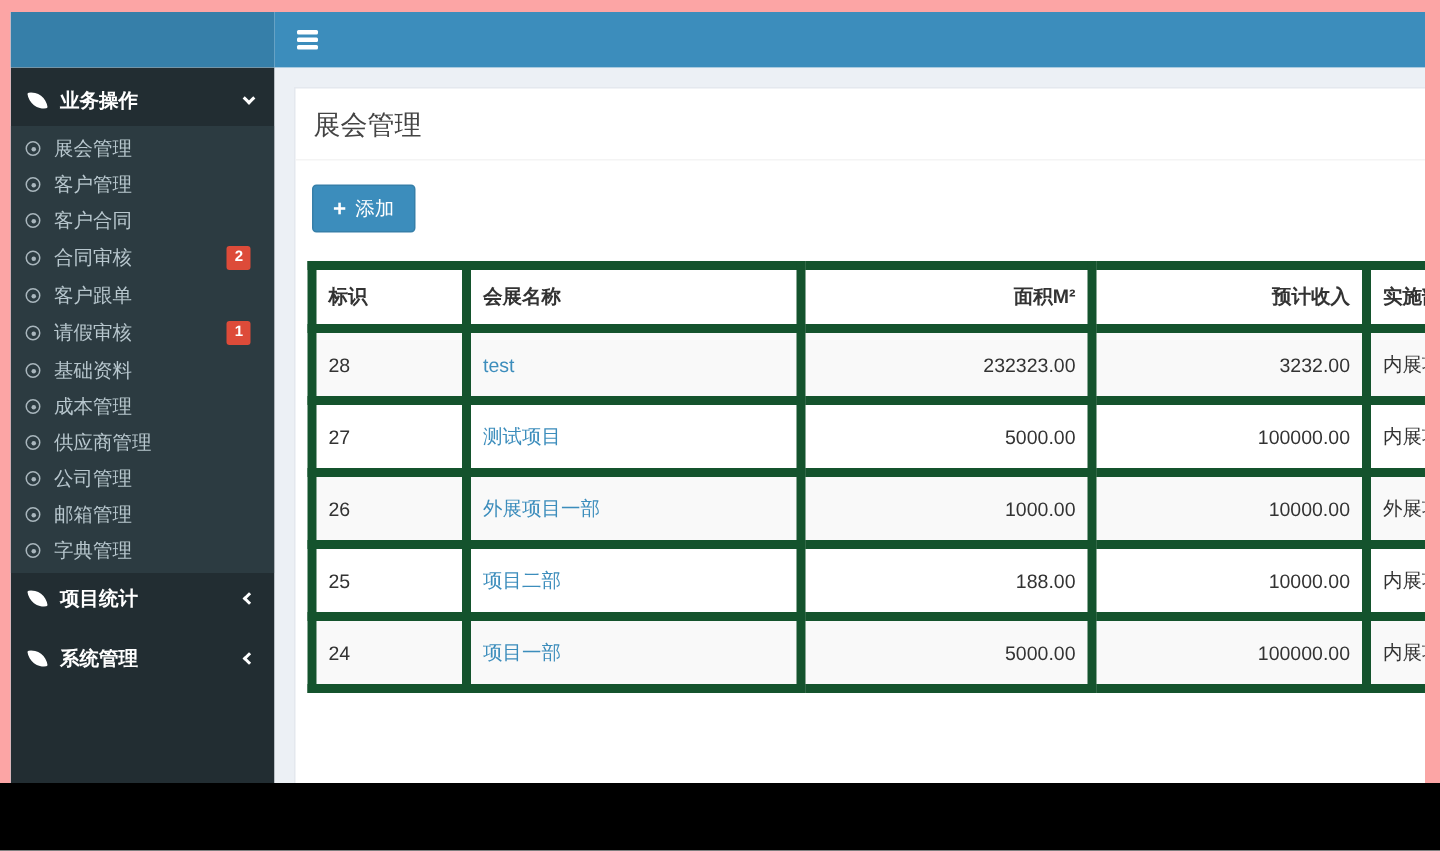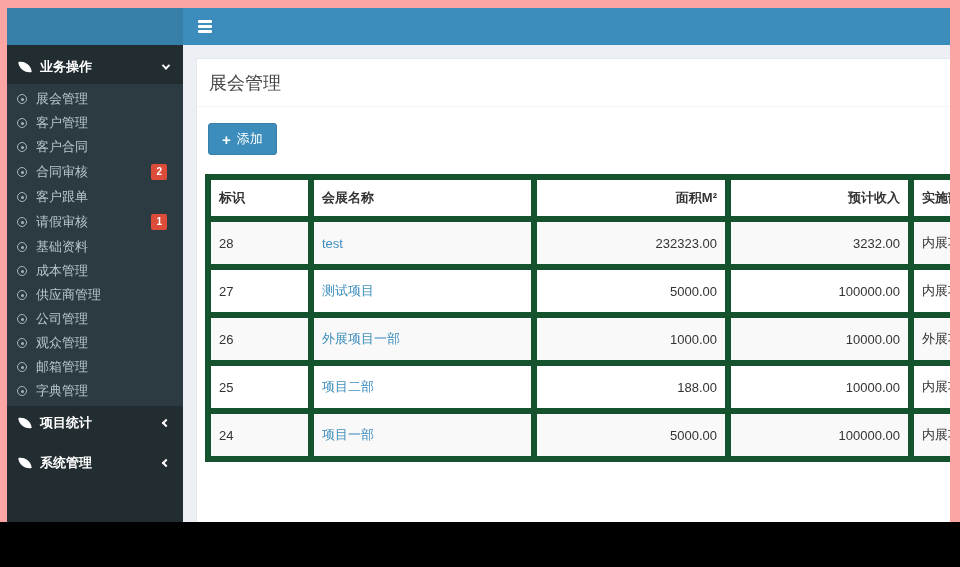--- a/index.html
+++ b/index.html
@@ -165,26 +165,20 @@
           <li class="item">
             <span class="ring">
                 <i></i>
               </span>
             <span>公司管理</span>
           </li>
           <li class="item">
             <span class="ring">
                 <i></i>
               </span>
-            <span>观众管理</span>
-          </li>
-          <li class="item">
-            <span class="ring">
-                <i></i>
-              </span>
             <span>邮箱管理</span>
           </li>
           <li class="item">
             <span class="ring">
                 <i></i>
               </span>
             <span>字典管理</span>
           </li>
         </ul>
 

